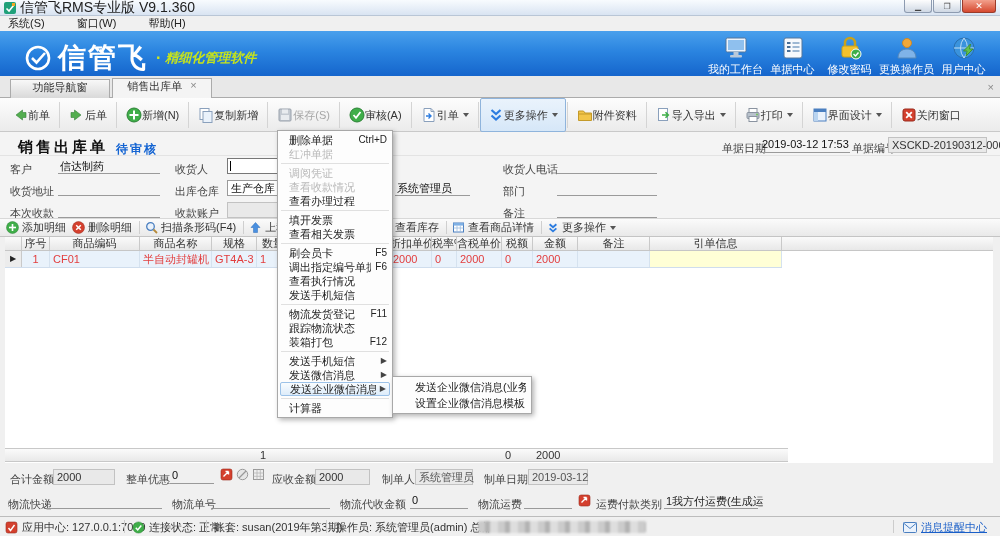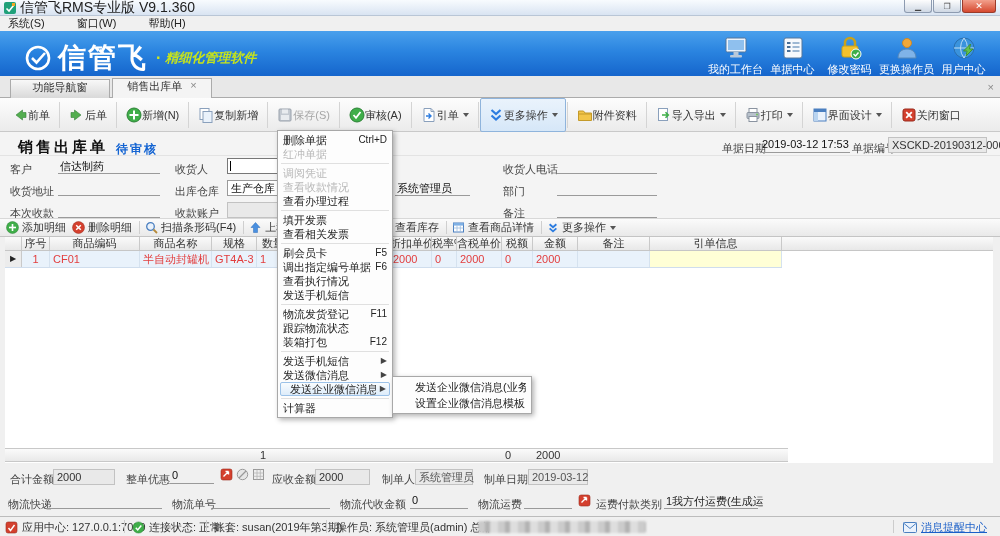--- a/index.html
+++ b/index.html
@@ -86,21 +86,21 @@
     font-size:11px;color:#e23d3d;line-height:16px;padding:0 3px;overflow:hidden;white-space:nowrap;}
   .td.center{text-align:center;padding:0;}
   #rowmarker{position:absolute;left:0;top:0;width:17px;height:16px;background:#ececec;
     border-right:1px solid #c9c9c9;color:#222;font-size:8px;line-height:16px;text-align:center;box-sizing:border-box;}
   #gridtotals{position:absolute;left:5px;top:448px;width:783px;height:14px;
     background:linear-gradient(#fbfbfb,#e9e9e9);border-top:1px solid #c8c8c8;border-bottom:1px solid #c8c8c8;box-sizing:border-box;}
   .tt{position:absolute;top:0;height:12px;font-size:11px;color:#333;line-height:12px;padding:0 3px;white-space:nowrap;}
   
   #ctxmenu{position:absolute;left:277px;top:130px;width:116px;background:#fdfdfd;
     border:1px solid #a8a8a8;box-shadow:2px 2px 5px rgba(0,0,0,.3);padding:2px 0;z-index:40;box-sizing:border-box;}
-  .mitem{height:14px;line-height:14px;display:flex;align-items:center;padding:0 5px 0 5px;color:#222;position:relative;}
+  .mitem{height:14px;line-height:14px;display:flex;align-items:center;padding:0 5px 0 11px;color:#222;position:relative;}
   .mitem .mlab{flex:1;white-space:nowrap;overflow:hidden;}
   .mitem .msc{color:#222;font-size:10px;margin-left:4px;}
   .mitem.disabled,.mitem.disabled .msc{color:#b8b8b8;}
   .mitem .marr{font-size:8px;color:#444;margin-left:4px;}
   .mitem.hl{margin:0 2px;padding:0 3px 0 9px;border:1px solid #9cc2e8;border-radius:2px;
     background:linear-gradient(#f9fcfe,#ddecfa);height:12px;line-height:12px;}
   .msep{height:1px;background:#e0e0e0;margin:2px 3px;}
   #submenu{position:absolute;left:392px;top:376px;width:140px;background:#fdfdfd;
     border:1px solid #a8a8a8;box-shadow:2px 2px 5px rgba(0,0,0,.3);padding:2px 0;z-index:41;box-sizing:border-box;}
   #submenu .mitem{height:16px;line-height:16px;padding-left:22px;}

